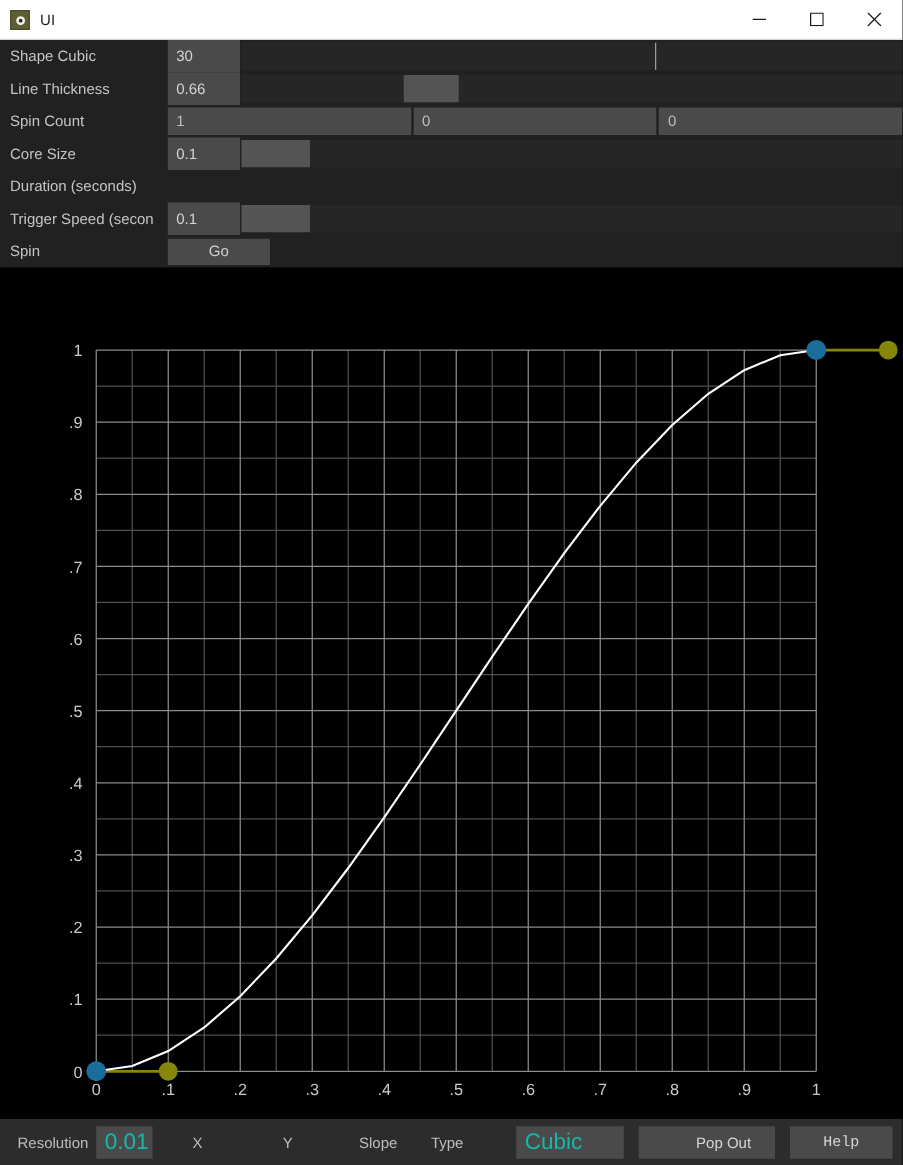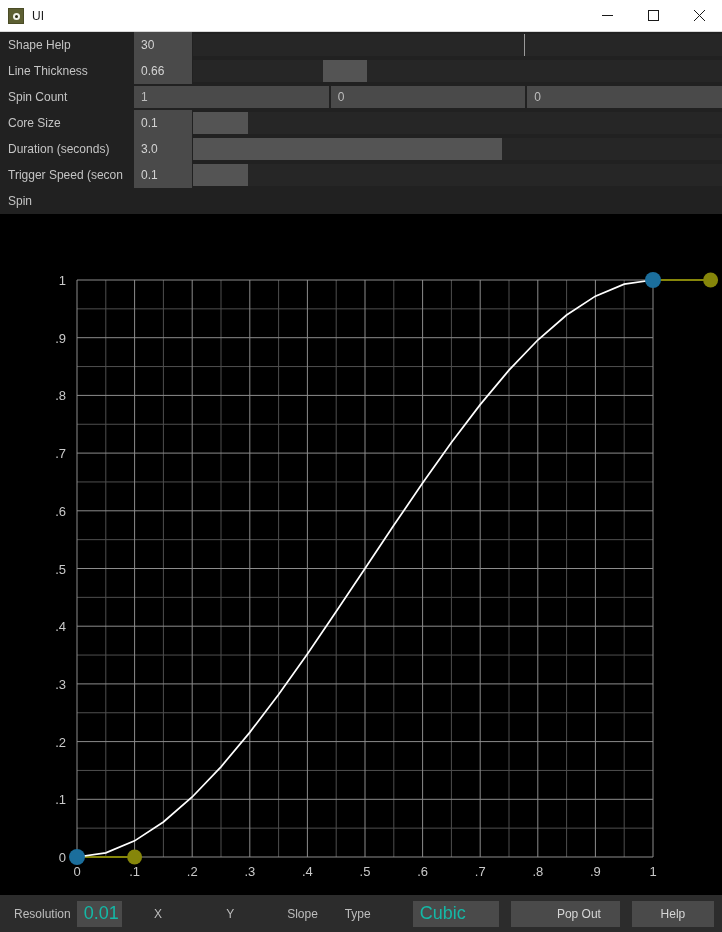--- a/index.html
+++ b/index.html
@@ -265,21 +265,21 @@
     font-size: 12px;
     height: 26px;
     display: flex;
     align-items: center;
     justify-content: center;
     margin-left: 12px;
     cursor: default;
     white-space: nowrap;
   }
   .sb-btn.popout { width: 84px; padding-left: 27px; }
-  .sb-btn.help { width: 84px; }
+  .sb-btn.help { width: 84px; font-family: Liberation Mono, monospace; }
 </style>
 </head>
 <body>
 
 <div class="app-window">
 
   <div class="title-bar">
     <div class="title-bar-left">
       <span class="app-icon"></span>
       <span class="title-text">UI</span>
@@ -300,21 +300,21 @@
           <line x1="0" y1="0" x2="11" y2="11" stroke="#1a1a1a" stroke-width="1"></line>
           <line x1="11" y1="0" x2="0" y2="11" stroke="#1a1a1a" stroke-width="1"></line>
         </svg>
       </div>
     </div>
   </div>
 
   <div class="props-panel">
 
     <div class="prop-row">
-      <div class="prop-label">Shape Help</div>
+      <div class="prop-label">Shape Cubic</div>
       <div class="prop-ctrl">
         <div class="field w-narrow">30</div>
         <div class="slider">
           <div class="slider-tick" style="left:62.5%"></div>
         </div>
       </div>
     </div>
 
     <div class="prop-row">
       <div class="prop-label">Line Thickness</div>
@@ -340,40 +340,37 @@
       <div class="prop-ctrl">
         <div class="field w-narrow">0.1</div>
         <div class="slider">
           <div class="slider-handle" style="left:0px;width:55px"></div>
         </div>
       </div>
     </div>
 
     <div class="prop-row">
       <div class="prop-label">Duration (seconds)</div>
-      <div class="prop-ctrl">
-        <div class="field w-narrow">3.0</div>
-        <div class="slider">
-          <div class="slider-fill" style="width:58.5%"></div>
-        </div>
-      </div>
     </div>
 
     <div class="prop-row">
       <div class="prop-label">Trigger Speed (secon</div>
       <div class="prop-ctrl">
         <div class="field w-narrow">0.1</div>
         <div class="slider">
           <div class="slider-handle" style="left:0px;width:55px"></div>
         </div>
       </div>
     </div>
 
     <div class="prop-row">
       <div class="prop-label">Spin</div>
+      <div class="prop-ctrl">
+        <div class="go-btn">Go</div>
+      </div>
     </div>
 
   </div>
 
   <div class="graph-area">
     <svg class="graph-svg" id="graph-svg" width="722" height="683" viewBox="0 0 722 683">
       <g id="grid-minor">
           <line x1="105.80" y1="66" x2="105.80" y2="643" stroke="#4f4f4f" stroke-width="1"></line>
           <line x1="77" y1="614.15" x2="653" y2="614.15" stroke="#4f4f4f" stroke-width="1"></line>
           <line x1="163.40" y1="66" x2="163.40" y2="643" stroke="#4f4f4f" stroke-width="1"></line>

